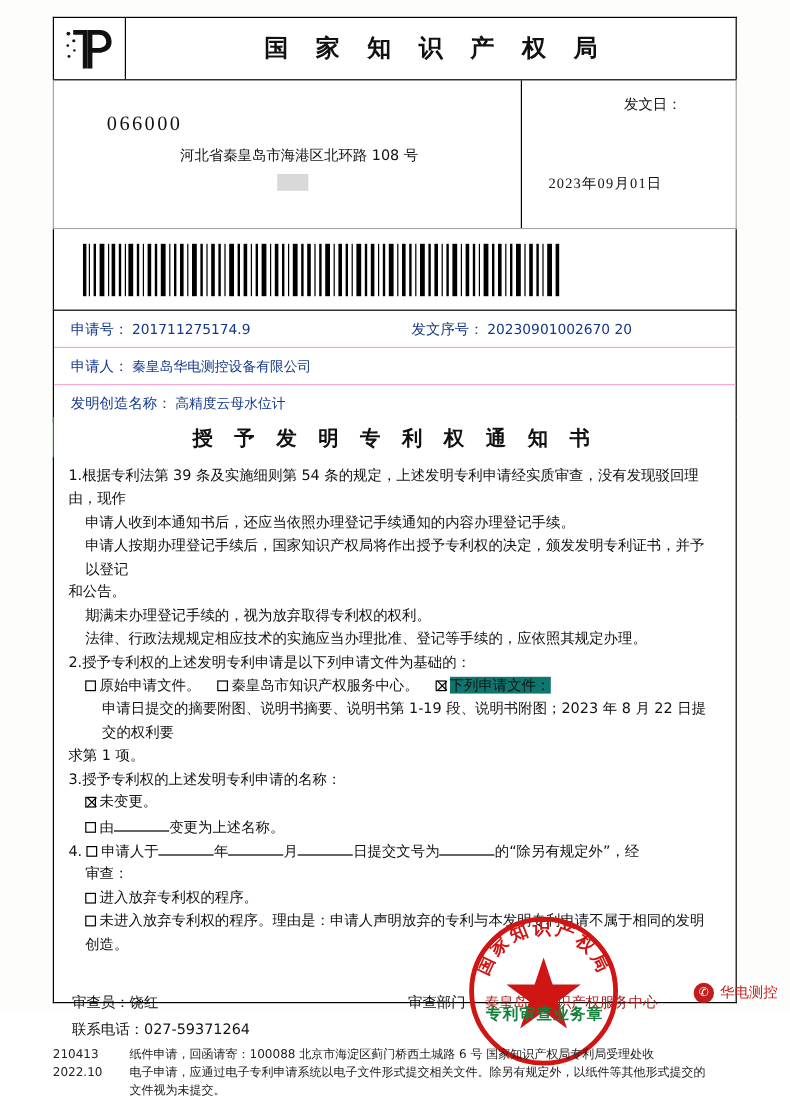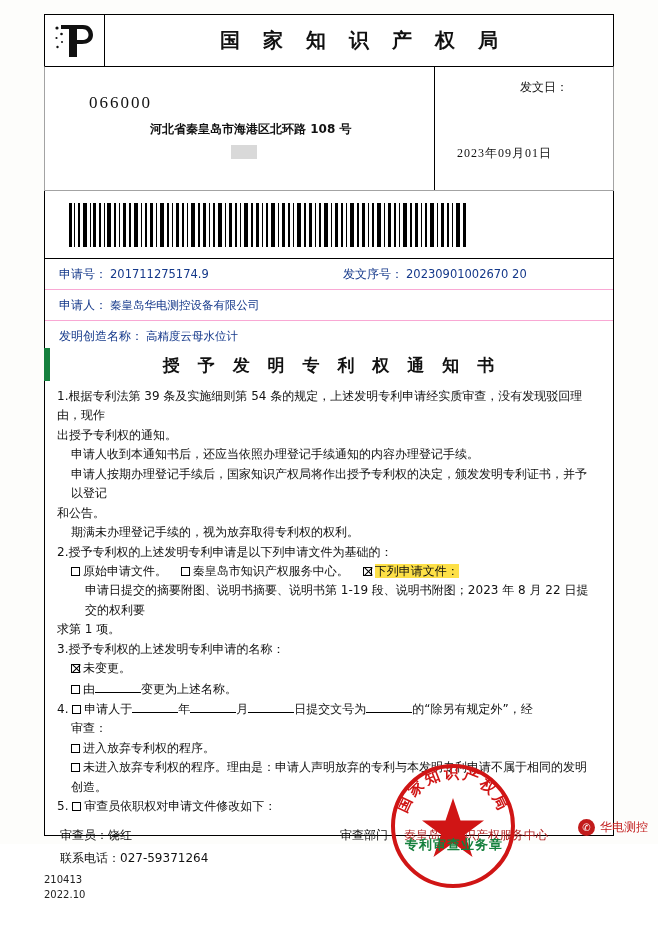--- a/index.html
+++ b/index.html
@@ -71,21 +71,20 @@
     left: 44px; top: 26px;
     font-size: 17px;
     letter-spacing: 2px;
     font-family: "Liberation Serif", serif;
   }
   .addr-line {
     position: absolute;
     left: 105px; top: 54px;
     font-size: 12px;
     font-family: "DejaVu Sans", sans-serif;
-    font-weight: bold;
   }
   .addr-redact {
     position: absolute;
     left: 186px; top: 78px;
     width: 26px; height: 14px;
     background: #d9d9d9;
   }
   .addr-right {
     flex: 1;
     position: relative;
@@ -152,21 +151,21 @@
   
   .notice-title {
     position: absolute;
     left: 44px; top: 348px;
     width: 570px;
     text-align: center;
     font-size: 17px;
     font-weight: bold;
     letter-spacing: 6px;
     font-family: "DejaVu Sans", sans-serif;
-    border-left: 6px solid #15803d;
+    border-left: 1px solid #15803d;
     border-right: 1px solid #000;
     box-sizing: border-box;
     padding: 6px 0 6px 0;
     background: #fff;
   }
   
   .body-box {
     position: absolute;
     left: 44px; top: 381px;
     width: 570px; height: 455px;
@@ -196,21 +195,21 @@
   .cb.checked::before,
   .cb.checked::after {
     content: "";
     position: absolute;
     left: -1px; top: 3px;
     width: 11px; height: 1px;
     background: #000;
   }
   .cb.checked::before { transform: rotate(45deg); }
   .cb.checked::after { transform: rotate(-45deg); }
-  .hl { background: #fde047; }
+  .hl { background: #0f766e; }
   .uline { display:inline-block; border-bottom:1px solid #000; min-width:46px; height:13px; }
   
   .sig {
     position: absolute;
     left: 60px; top: 824px;
     font-size: 12px;
     font-family: "DejaVu Sans", sans-serif;
     line-height: 1.9;
   }
   .sig-right {
@@ -410,25 +409,25 @@
         <span class="lbl">发明创造名称：</span>
         <span class="val">高精度云母水位计</span>
       </div>
     </div>
   </div>
 
   <div class="notice-title">授 予 发 明 专 利 权 通 知 书</div>
 
   <div class="body-box">
     <p class="p">1.根据专利法第 39 条及实施细则第 54 条的规定，上述发明专利申请经实质审查，没有发现驳回理由，现作</p>
-    <p class="p">出授予专利权的通知。</p>
     <p class="p indent1">申请人收到本通知书后，还应当依照办理登记手续通知的内容办理登记手续。</p>
     <p class="p indent1">申请人按期办理登记手续后，国家知识产权局将作出授予专利权的决定，颁发发明专利证书，并予以登记</p>
     <p class="p">和公告。</p>
     <p class="p indent1">期满未办理登记手续的，视为放弃取得专利权的权利。</p>
+    <p class="p indent1">法律、行政法规规定相应技术的实施应当办理批准、登记等手续的，应依照其规定办理。</p>
     <p class="p">2.授予专利权的上述发明专利申请是以下列申请文件为基础的：</p>
     <p class="p indent1">
       <span class="cb"></span><span>原始申请文件。</span>
       <span class="cb" style="margin-left:10px"></span><span>秦皇岛市知识产权服务中心。</span>
       <span class="cb checked" style="margin-left:10px"></span><span class="hl">下列申请文件：</span>
     </p>
     <p class="p indent2">申请日提交的摘要附图、说明书摘要、说明书第 1-19 段、说明书附图；2023 年 8 月 22 日提交的权利要</p>
     <p class="p">求第 1 项。</p>
     <p class="p">3.授予专利权的上述发明专利申请的名称：</p>
     <p class="p indent1">
@@ -440,24 +439,20 @@
     <p class="p">
       <span>4.</span>
       <span class="cb"></span><span>申请人于</span><span class="uline"></span><span>年</span><span class="uline"></span><span>月</span><span class="uline"></span><span>日提交文号为</span><span class="uline"></span><span>的“除另有规定外”，经</span>
     </p>
     <p class="p indent1">审查：</p>
     <p class="p indent1">
       <span class="cb"></span><span>进入放弃专利权的程序。</span>
     </p>
     <p class="p indent1">
       <span class="cb"></span><span>未进入放弃专利权的程序。理由是：申请人声明放弃的专利与本发明专利申请不属于相同的发明创造。</span>
-    </p>
-    <p class="p">
-      <span>5.</span>
-      <span class="cb"></span><span>审查员依职权对申请文件修改如下：</span>
     </p>
 
   </div>
 
   <div class="sig">
     <div>
       <span>审查员：</span><span>饶红</span>
     </div>
     <div>
       <span>联系电话：</span><span>027-59371264</span>
@@ -480,20 +475,25 @@
       <polygon points="64,36 71.5,58.5 95,58.5 76,72.5 83.5,95 64,81 44.5,95 52,72.5 33,58.5 56.5,58.5" fill="#d01515"></polygon>
     </svg>
   </div>
   <div class="seal-text">专利审查业务章</div>
 
   <div class="notes">
     <div class="notes-left">
       <div>210413</div>
       <div>2022.10</div>
     </div>
+    <div class="notes-right">
+      <div>纸件申请，回函请寄：100088 北京市海淀区蓟门桥西土城路 6 号                        国家知识产权局专利局受理处收</div>
+      <div>电子申请，应通过电子专利申请系统以电子文件形式提交相关文件。除另有规定外，以纸件等其他形式提交的</div>
+      <div>文件视为未提交。</div>
+    </div>
   </div>
 
   <div class="wechat">
     <div class="wechat-logo">✆</div>
     <span>华电测控</span>
   </div>
 
 </div>
 
 </body></html>

